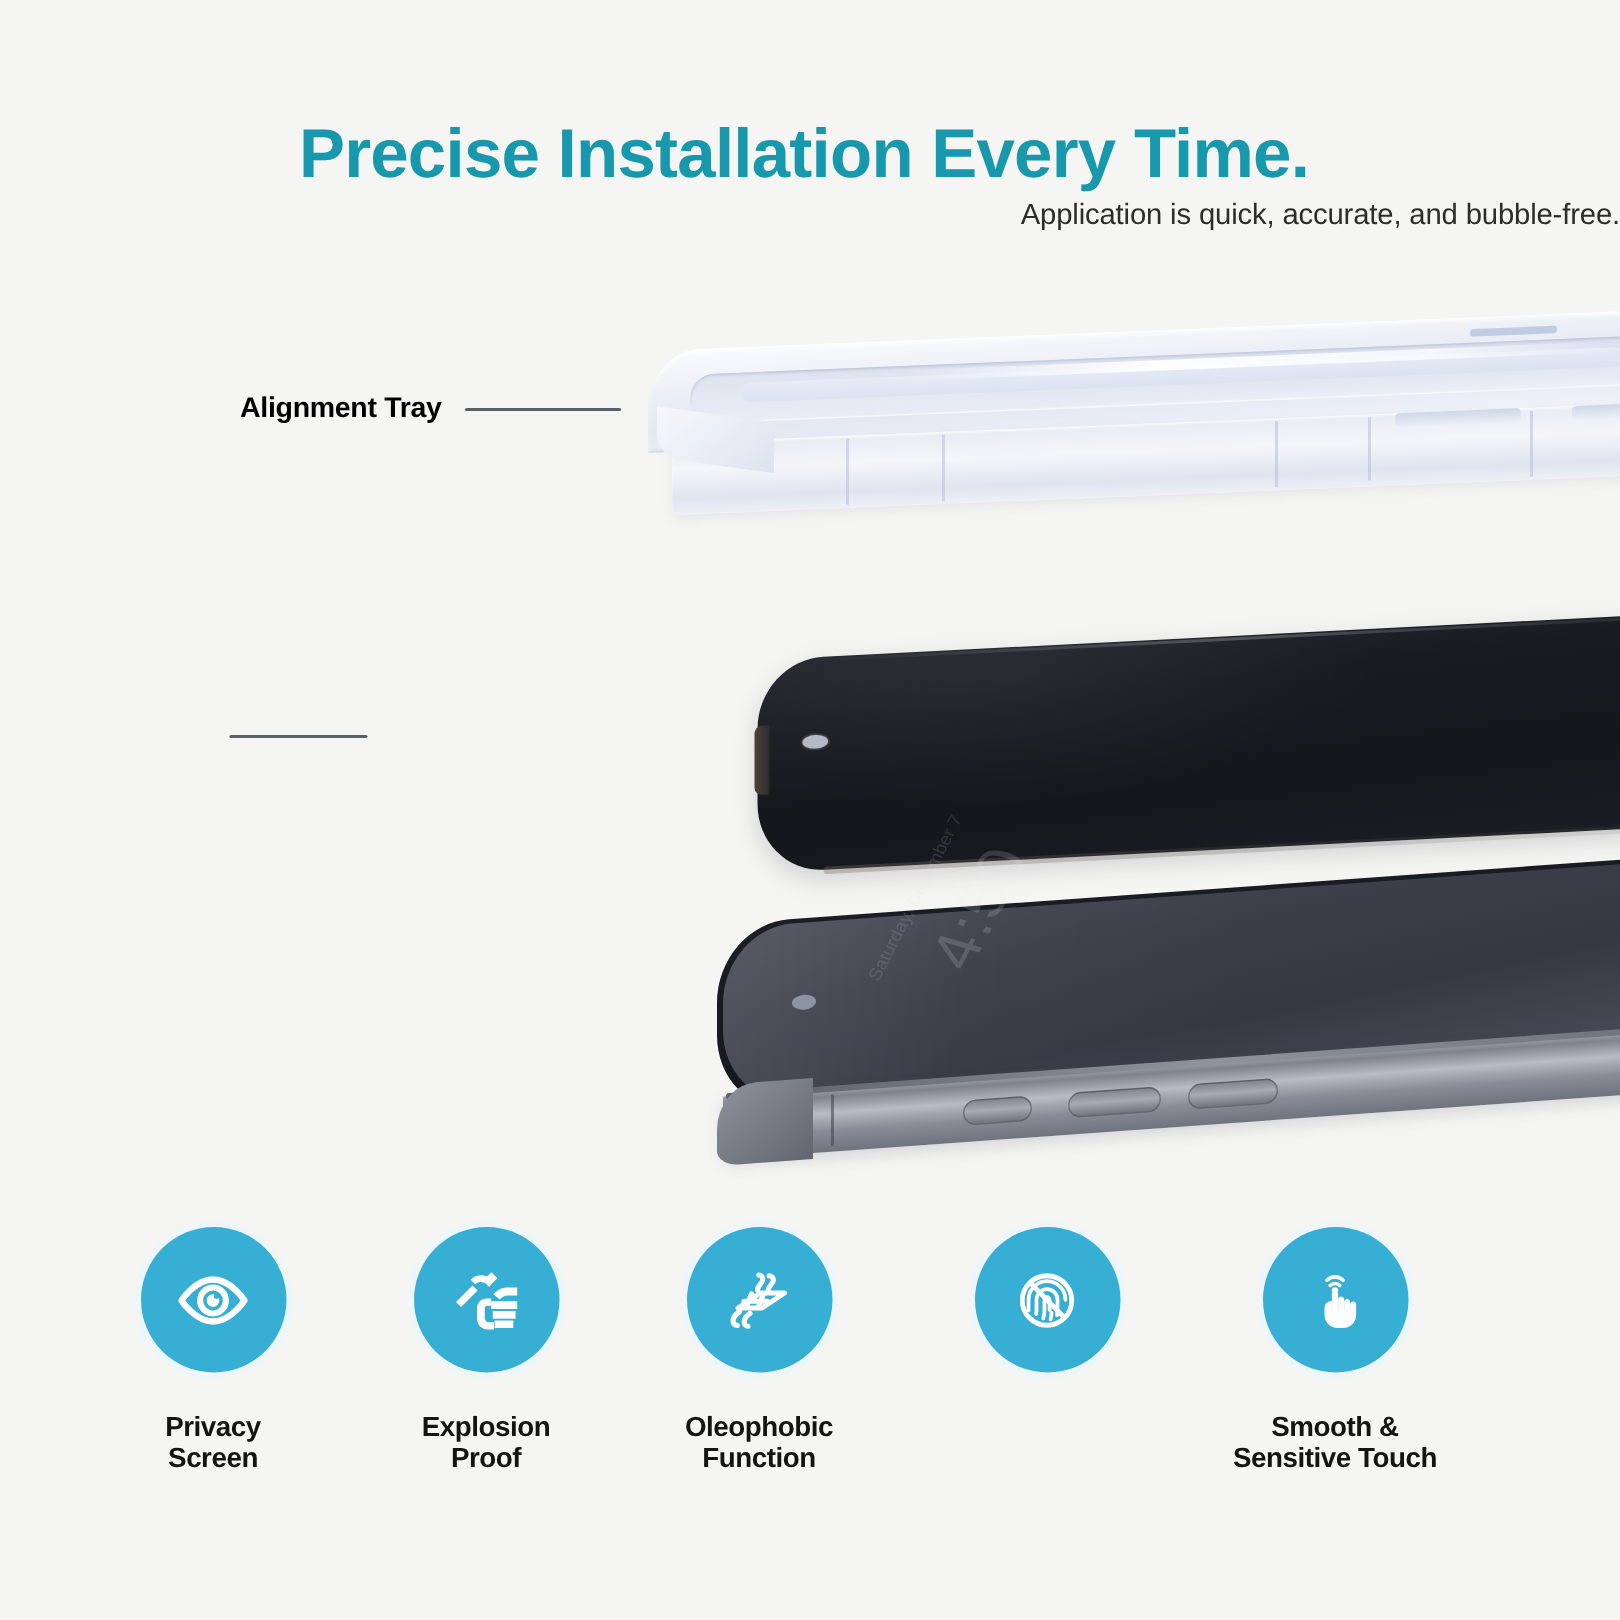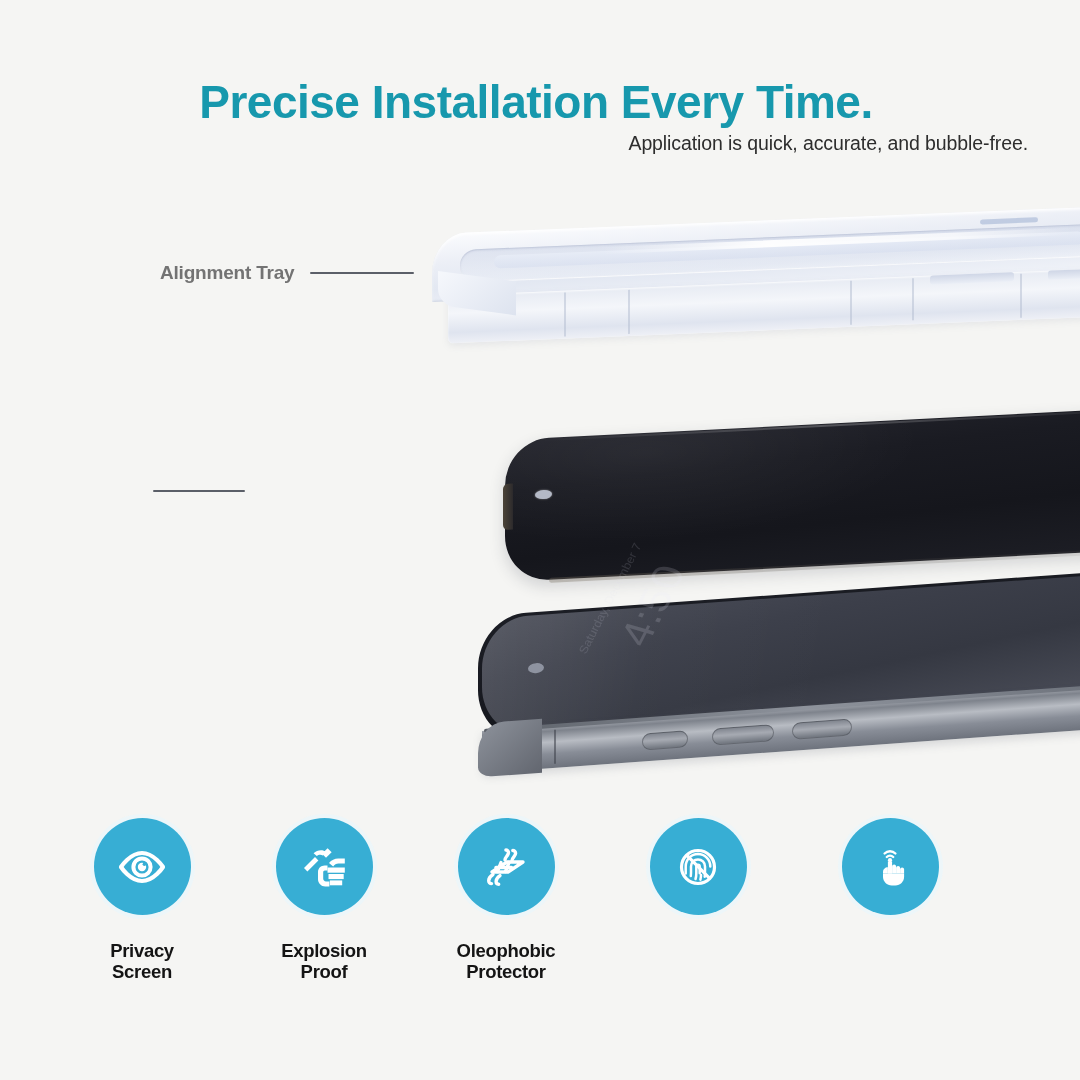--- a/index.html
+++ b/index.html
@@ -15,29 +15,29 @@
   
   .headline {
     position:absolute; left:0; top:78px; width:1080px;
     text-align:center;
     font-size:46px; font-weight:700; letter-spacing:-0.5px;
     color:#1798ad; line-height:1.08;
     padding-right:8px;
   }
   .subhead {
     position:absolute; left:0; top:132px; width:1080px;
-    text-align:right; padding-right:52px;
+    text-align:right; 
     font-size:19.5px; font-weight:400; color:#2d2d2d;
     letter-spacing:-0.1px;
   }
 
   
   .callout { position:absolute; display:flex; align-items:center; }
   .callout .ctext {
-    font-size:19px; font-weight:700; color:#737373;
+    font-size:19px; font-weight:700; color:#000000;
     letter-spacing:-0.2px; white-space:nowrap;
   }
   .callout .cline {
     height:2px; background:#5b5f68; margin-left:16px; border-radius:1px;
   }
   #callout-tray { left:160px; top:262px; }
   #callout-tray .cline { width:104px; }
   #callout-protector { left:137px; top:490px; }
   #callout-protector .cline { width:92px; }
 
@@ -333,21 +333,21 @@
             <path d="M24 24.6 L20.5 33.4"></path>
             <path d="M32 24.6 L28.5 33.4"></path>
             <path d="M28 22 c0-3 3.5-4.4 3.5-7.4 0-1.6-1.3-2.6-2.6-2.6"></path>
             <path d="M35 22.5 c0-3.2 3.6-4.2 3.6-7.2 0-1.7-1.4-2.8-2.8-2.8"></path>
             <path d="M16 36.5 c-2.6 1.6-4.3 3.8-4.3 6.2 0 1.6 1.2 2.9 2.8 2.9"></path>
             <path d="M23 37.6 c-2.4 1.6-3.9 3.6-3.9 5.9 0 1.5 1.1 2.7 2.6 2.7"></path>
           </g>
         </svg>
       </div>
       <div class="flabel">Oleophobic
-Protector</div>
+Function</div>
     </div>
 
     <div class="feature" style="left:610px;">
       <div class="fcircle">
         <svg width="58" height="58" viewBox="0 0 58 58">
           <g fill="none" stroke="#ffffff" stroke-width="2.5" stroke-linecap="round">
             <path d="M29 16 c-6.8 0-12.3 5.6-12.3 12.5 v7"></path>
             <path d="M41.3 28.5 c0-6.9-5.5-12.5-12.3-12.5"></path>
             <path d="M21.8 38 c0-1 .2-2 .2-3.2 V28.5 c0-3.9 3.1-7.1 7-7.1 s7 3.2 7 7.1 v5"></path>
             <path d="M26.5 41 c.6-1.9.8-3.9.8-5.8 V28.6 c0-1 .8-1.8 1.7-1.8 s1.7.8 1.7 1.8 v6.6"></path>
@@ -371,16 +371,18 @@
           <g fill="#ffffff">
             <path d="M26.9 23.6 h4.2 v12.2 h-4.2z"></path>
             <path d="M31.1 28.4 c0-1.1.9-2 2-2 s2 .9 2 2 v7.2 h-4z"></path>
             <path d="M35.1 30 c0-1.1.9-2 2-2 s2 .9 2 2 v5.6 h-4z"></path>
             <path d="M39.1 31.6 c0-1.1.9-2 2-2 s2 .9 2 2 v4h-4z"></path>
             <path d="M22 34 c0-2.6 2.1-4.7 4.9-4.7 v6.3 h-4.9z"></path>
             <path d="M22 35.4 h21.1 v3.3 c0 4.8-3.9 8.7-8.7 8.7 h-3.7 c-4.8 0-8.7-3.9-8.7-8.7z"></path>
           </g>
         </svg>
       </div>
+      <div class="flabel">Smooth &amp;
+Sensitive Touch</div>
     </div>
 
   </div>
 </div>
 
 </body></html>

